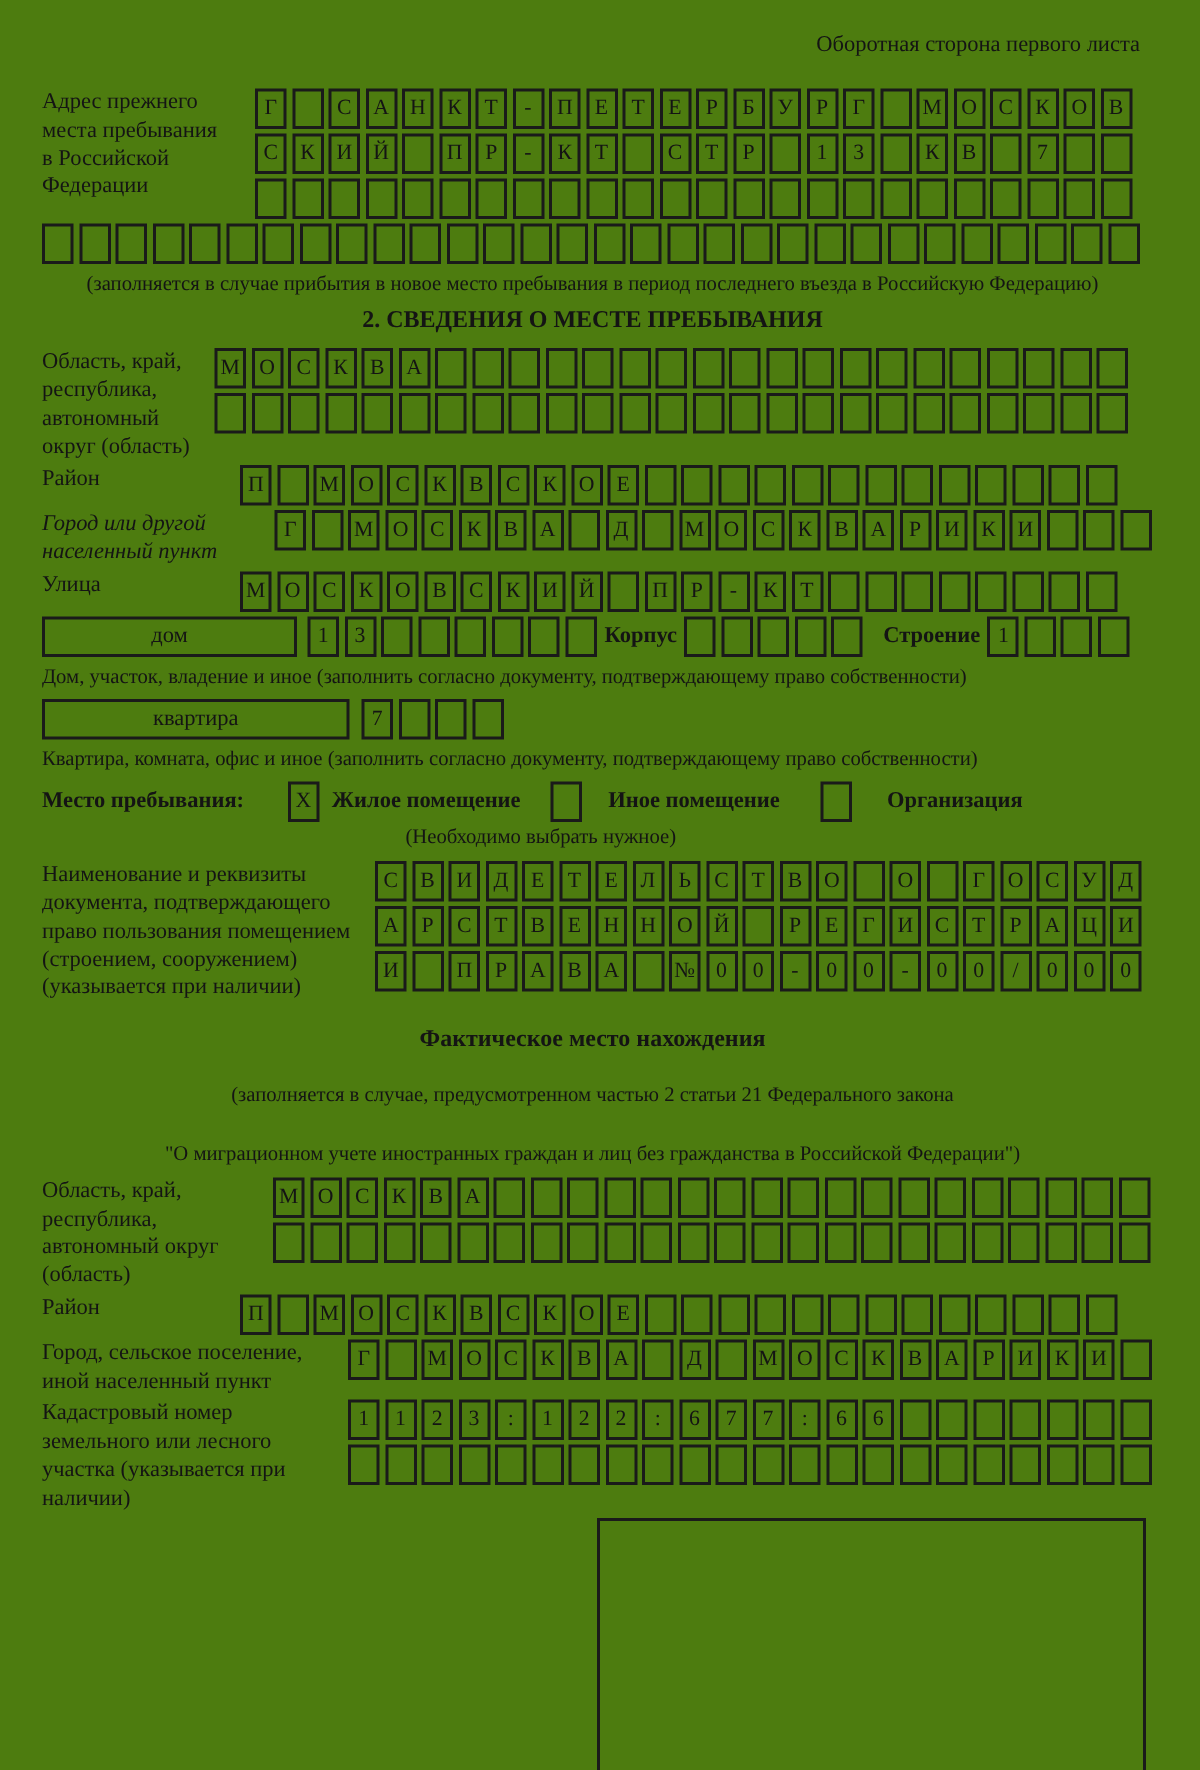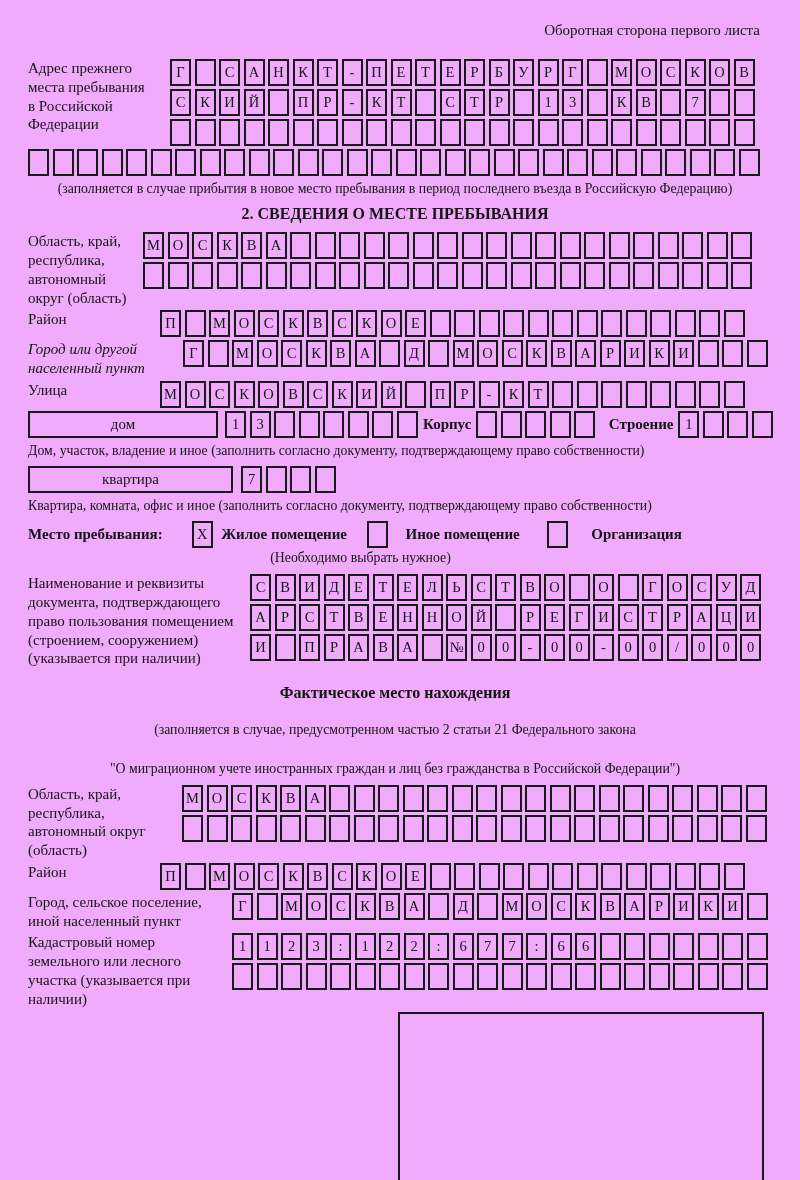--- a/index.html
+++ b/index.html
@@ -1,18 +1,18 @@
 <!DOCTYPE html>
 <html><head>
 <meta charset="utf-8">
 <style>
   html,body{margin:0;padding:0;background:#fff;}
   .page{
     position:relative;width:800px;height:1180px;overflow:hidden;
-    padding:12px 38px 0 28px;box-sizing:border-box;background:#f0abfc;
+    padding:12px 38px 0 28px;box-sizing:border-box;background:#4d7c0f;
     font-family:"Liberation Serif","DejaVu Serif",serif;color:#141414;
   }
   .hdr{text-align:right;font-size:15px;margin:10px 2px 20px 0;}
   .field{display:flex;align-items:flex-start;margin-bottom:3px;}
   .label{font-size:15px;line-height:1.25;box-sizing:border-box;flex:0 0 auto;}
   .lw-prev{flex-basis:142px;padding-right:22px;}
   .lw-obl{flex-basis:115px;padding-right:10px;}
   .lw-sm{flex-basis:132px;padding-right:8px;}
   .lw-gor{flex-basis:155px;padding-right:8px;font-style:italic;}
   .lw-doc{flex-basis:222px;padding-right:14px;}
@@ -321,21 +321,21 @@
         <span class="cell"></span>
         <span class="cell"></span>
         <span class="cell"></span>
         <span class="cell"></span>
         <span class="cell"></span>
         <span class="cell"></span>
       </div>
   </div>
 
   <div class="domrow">
-    <div class="widebox" style="width:190px;">дом</div>
+    <div class="widebox" style="width:170px;">дом</div>
     <div class="gap7"></div>
     <div class="cellrow">
         <span class="cell">1</span>
         <span class="cell">3</span>
         <span class="cell"></span>
         <span class="cell"></span>
         <span class="cell"></span>
         <span class="cell"></span>
         <span class="cell"></span>
         <span class="cell"></span>

